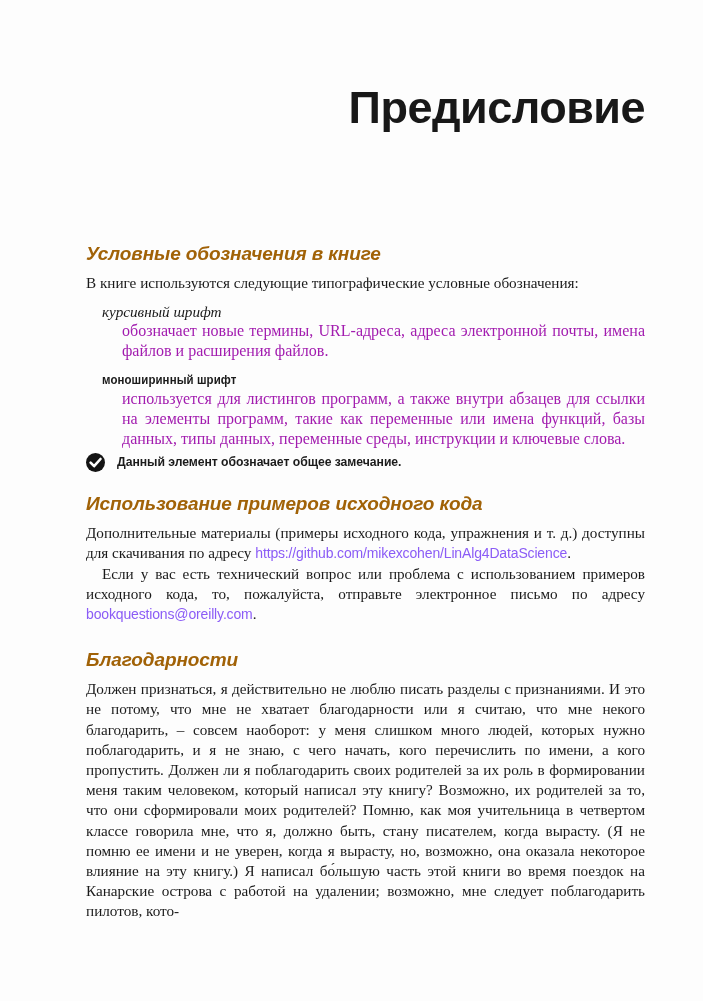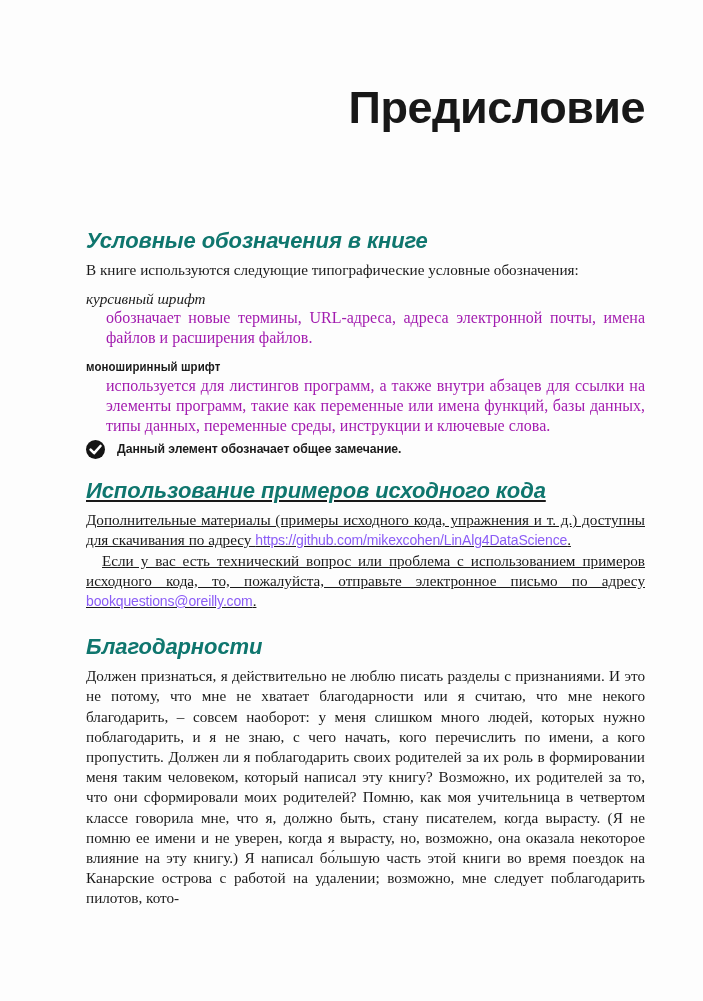--- a/index.html
+++ b/index.html
@@ -48,46 +48,46 @@
     position: absolute;
     left: 86px;
     top: 228px;
     width: 559px;
   }
 
   h2.section-heading {
     font-family: "Liberation Sans", "DejaVu Sans", sans-serif;
     font-style: italic;
     font-weight: bold;
-    font-size: 22px;
+    font-size: 19px;
     line-height: 20px;
     letter-spacing: -0.1px;
-    color: #0f766e;
-    margin: 3px 0 9px 0;
+    color: #a16207;
+    margin: 16px 0 9px 0;
     padding: 0;
   }
 
   p.body {
     font-family: "Liberation Serif", "DejaVu Serif", serif;
     font-size: 15.2px;
     line-height: 20.2px;
     color: #1a1a1a;
     margin: 0;
     padding: 0;
     text-align: justify;
     text-justify: inter-word;
     hyphens: manual;
   }
 
   p.body.indent { text-indent: 16px; }
   p.body.lead { text-align: left; }
 
   
   .deflist { margin: 9px 0 0 0; }
-  .deflist-item { margin: 0 0 9px 0; }
+  .deflist-item { margin: 0 0 9px 16px; }
   .deflist-item:last-child { margin-bottom: 0; }
 
   .dterm-italic {
     font-family: "Liberation Serif", "DejaVu Serif", serif;
     font-style: italic;
     font-size: 15.2px;
     line-height: 19px;
     color: #1a1a1a;
   }
   .dterm-mono {
@@ -143,21 +143,21 @@
   a.link, .link {
     color: #8b5cf6;
     text-decoration: none;
     font-family: "Liberation Sans", "DejaVu Sans", sans-serif;
     font-size: 14px;
     letter-spacing: -0.15px;
   }
 
   
   .sec-conventions { margin-bottom: 0; }
-  .sec-examples { margin-top: 22px; text-decoration: underline; }
+  .sec-examples { margin-top: 22px; }
   .sec-ack { margin-top: 26px; }
 </style>
 </head>
 <body>
 
 <div class="page">
 
   <div class="chapter-title">Предисловие</div>
 
   <div class="content">

